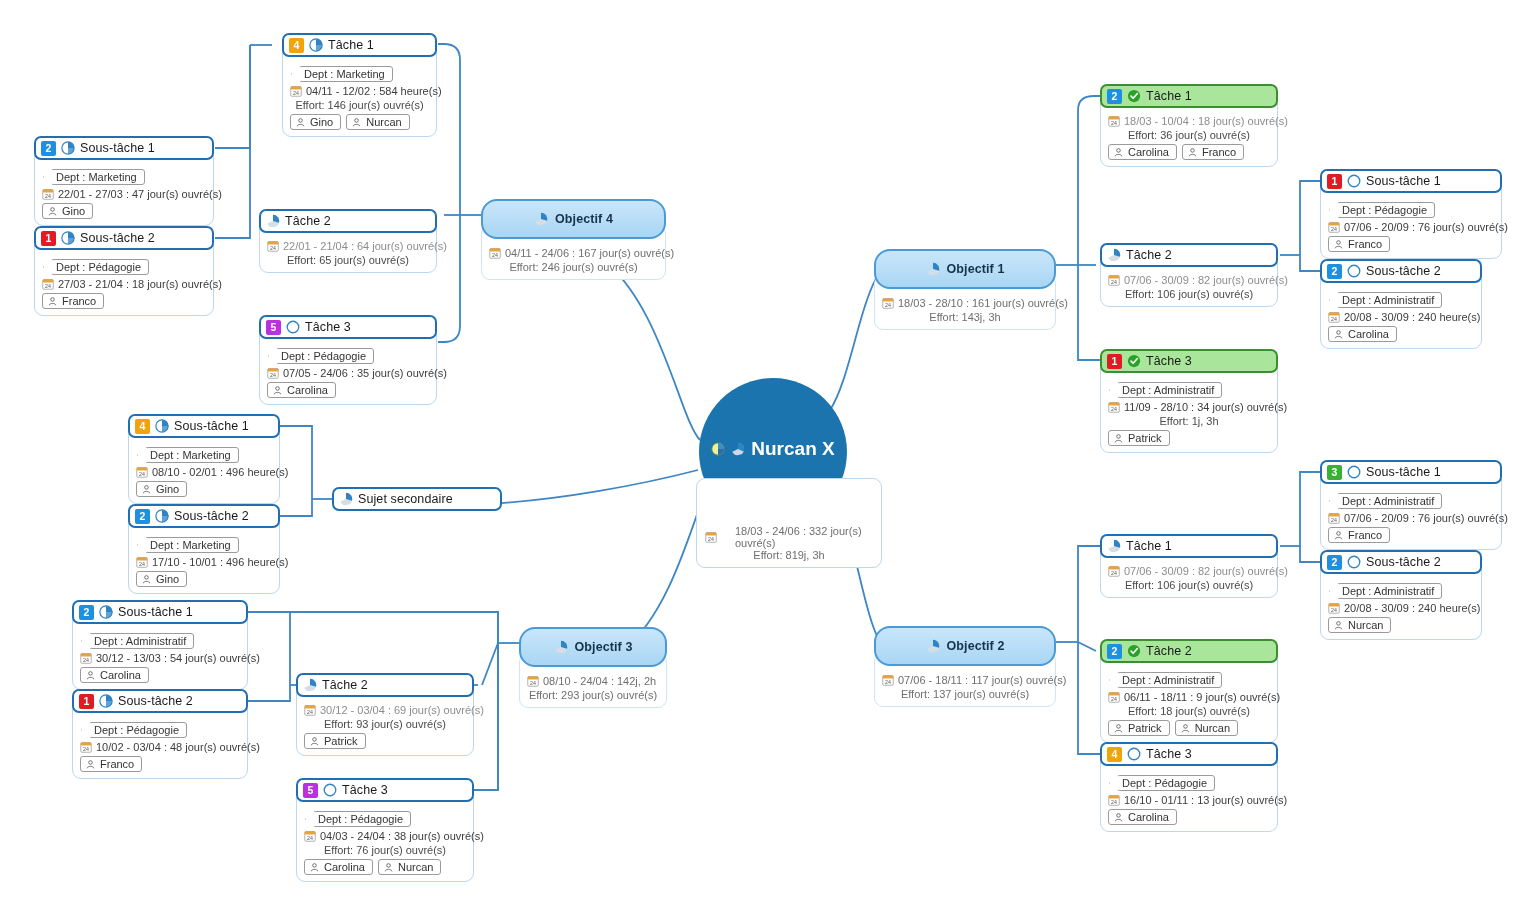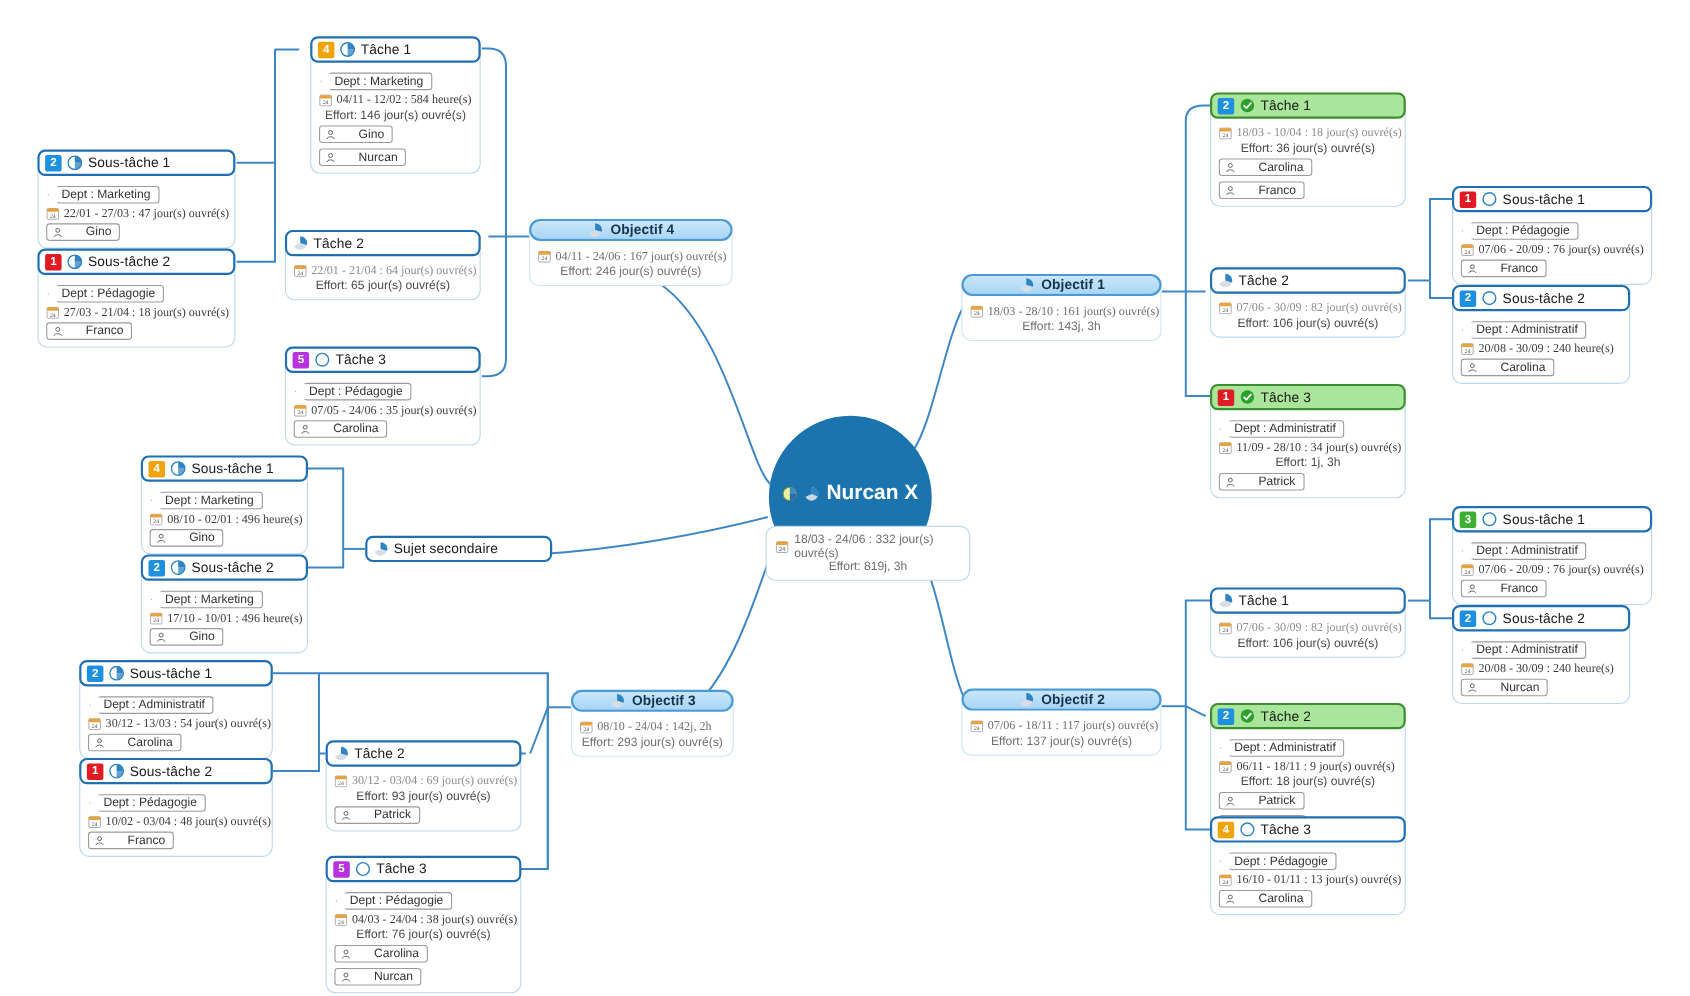--- a/index.html
+++ b/index.html
@@ -34,48 +34,48 @@
   
   .badge{
     width:15px;height:15px;border-radius:2px;color:#fff;
     font-size:10.5px;font-weight:bold;line-height:15px;text-align:center;
     flex:0 0 auto;
   }
   
   .ic{width:14px;height:14px;flex:0 0 auto;display:block;}
 
   
-  .row{display:flex;align-items:center;gap:4px;margin:2px 0;font-size:11px;color:#3c3c3c;white-space:nowrap;font-family:Liberation Serif, serif;}
+  .row{display:flex;align-items:center;gap:4px;margin:2px 0;font-size:11px;color:#3c3c3c;white-space:nowrap;}
   .muted{color:#8d8d8d;}
   .dept{
     display:inline-block;border:1px solid #9b9b9b;border-radius:3px;
     background:#fff;font-size:11px;padding:1px 7px 1px 4px;color:#333;
     position:relative;margin-left:9px;
   }
   .dept:before{
     content:"";position:absolute;left:-9px;top:-1px;width:10px;height:calc(100% + 2px);
     border:1px solid #9b9b9b;border-right:none;border-radius:3px 0 0 3px;
     clip-path:polygon(100% 0,100% 100%,0 50%);
     background:#fff;box-sizing:border-box;
   }
   .chips{display:flex;gap:5px;margin-top:3px;flex-wrap:wrap;}
   .chip{
-    display:flex;align-items:center;gap:20px;border:1px solid #9b9b9b;border-radius:3px;
+    display:flex;align-items:center;gap:4px;border:1px solid #9b9b9b;border-radius:3px;
     background:#fff;font-size:11px;padding:1px 7px 1px 4px;color:#333;
   }
-  .dates{display:flex;align-items:center;gap:5px;font-size:11px;color:#4a4a4a;}
+  .dates{display:flex;align-items:center;gap:18px;font-size:11px;color:#4a4a4a;margin-top:40px;}
   .eff{font-size:11px;color:#4a4a4a;text-align:center;}
 
   
   .cal{width:12px;height:12px;flex:0 0 auto;}
 
   
   .obj .hdr{
     background:linear-gradient(#c9e6fa,#a9d6f4);
-    border:2px solid #4a9ad6;border-radius:16px;height:20px;
+    border:2px solid #4a9ad6;border-radius:16px;height:40px;
     font-weight:bold;font-size:14.5px;color:#16334d;
     padding:0 22px;justify-content:center;gap:7px;
   }
   .obj .body{border-color:#cfe5f6;padding-top:19px;margin-top:-14px;}
   .obj .row,.obj .eff,.obj .dates{color:#6f6f6f;}
 
   
   #central{position:absolute;left:699px;top:378px;width:148px;height:148px;
     border-radius:50%;background:#1b74ad;z-index:5;
     display:flex;align-items:center;justify-content:center;}

